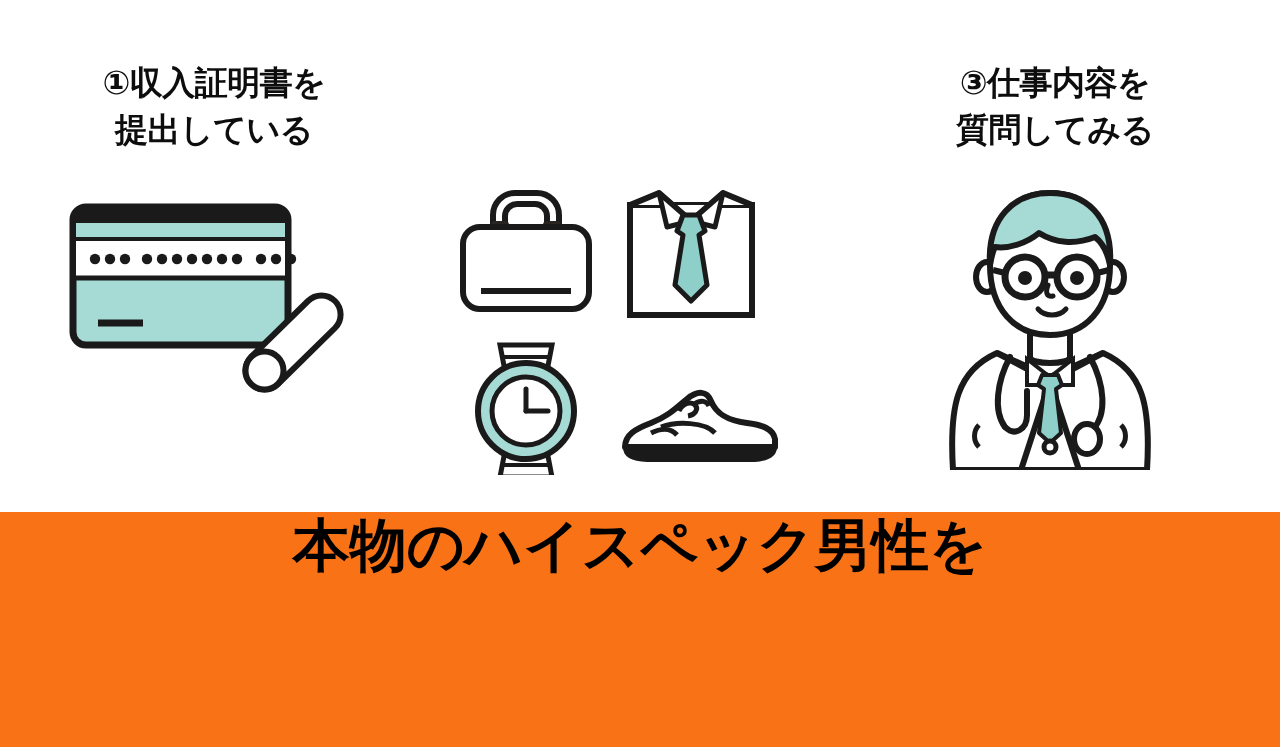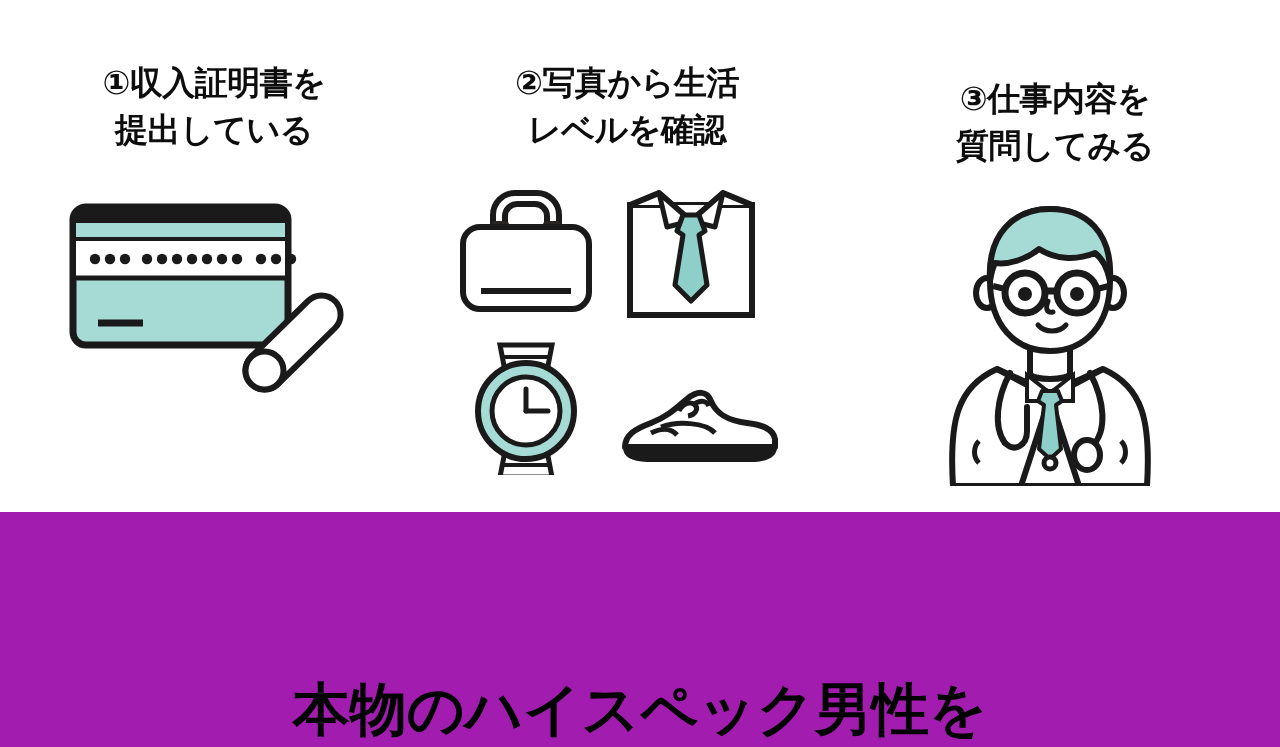--- a/index.html
+++ b/index.html
@@ -35,21 +35,21 @@
     align-items: flex-start;
     justify-content: flex-start;
   }
 
   .col {
     position: relative;
     height: 512px;
   }
   .col-1 { width: 420px; }
   .col-2 { width: 400px; }
-  .col-3 { width: 460px; margin-top: 16px; }
+  .col-3 { width: 460px; }
 
   .col-heading {
     position: absolute;
     left: 0;
     right: 0;
     top: 58px;
     text-align: center;
     color: #0d0d0d;
     font-weight: 700;
     font-size: 33px;
@@ -72,25 +72,25 @@
     justify-content: center;
   }
 
   
   .banner {
     position: absolute;
     left: 0;
     top: 512px;
     width: 1280px;
     height: 235px;
-    background: #a21caf;
+    background: #f97316;
     display: flex;
     flex-direction: column;
     align-items: center;
-    justify-content: flex-end;
+    justify-content: space-between;
   }
   .banner-line {
     color: #000000;
     font-weight: 700;
     font-size: 57px;
     line-height: 1.18;
     letter-spacing: 0px;
     text-align: center;
     font-family: "Liberation Sans", "DejaVu Sans", sans-serif;
   }
@@ -145,22 +145,20 @@
 
           <g>
             <path d="M186 172 L243 116 a19 19 0 0 1 27 27 L213 199 a19 19 0 0 1 -27 -27 z" fill="#FFFFFF" stroke="#1A1A1A" stroke-width="6"></path>
             <ellipse cx="199.5" cy="185.5" rx="19" ry="19" fill="#FFFFFF" stroke="#1A1A1A" stroke-width="6"></ellipse>
           </g>
         </svg>
       </div>
     </div>
 
     <div class="col col-2">
-      <div class="col-heading">②写真から生活
-レベルを確認</div>
 
       <div class="art">
         <svg width="330" height="290" viewBox="0 0 330 290">
 
           <g>
             <path d="M38 40 v-10 a22 22 0 0 1 22 -22 h22 a22 22 0 0 1 22 22 v10" fill="none" stroke="#1A1A1A" stroke-width="6"></path>
             <path d="M50 44 v-13 a12 12 0 0 1 12 -12 h18 a12 12 0 0 1 12 12 v13" fill="none" stroke="#1A1A1A" stroke-width="6"></path>
             <rect x="36" y="36" width="18" height="20" rx="4" fill="#2A2420"></rect>
             <rect x="88" y="36" width="18" height="20" rx="4" fill="#2A2420"></rect>
             <rect x="8" y="42" width="126" height="82" rx="17" ry="17" fill="#FFFFFF" stroke="#1A1A1A" stroke-width="6"></rect>

